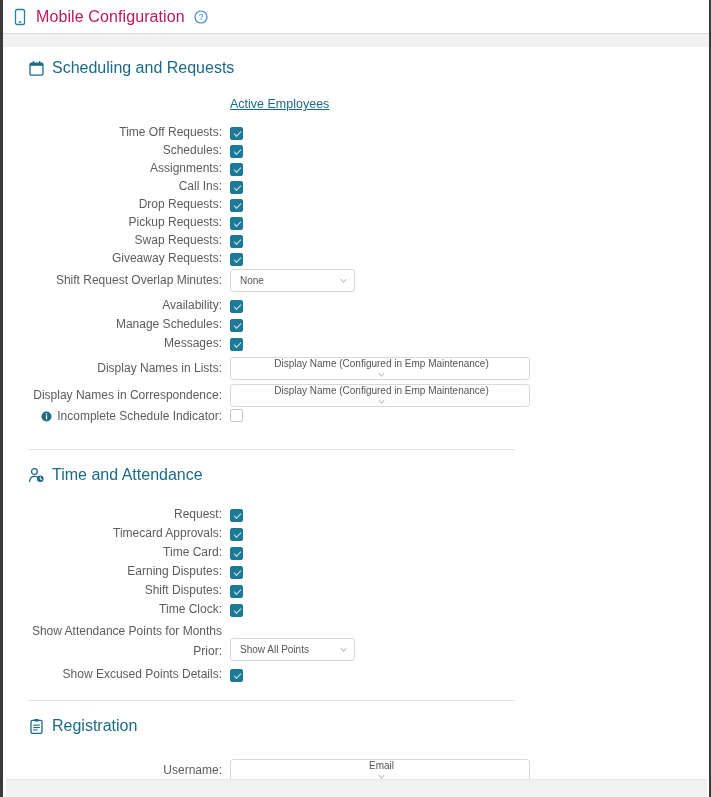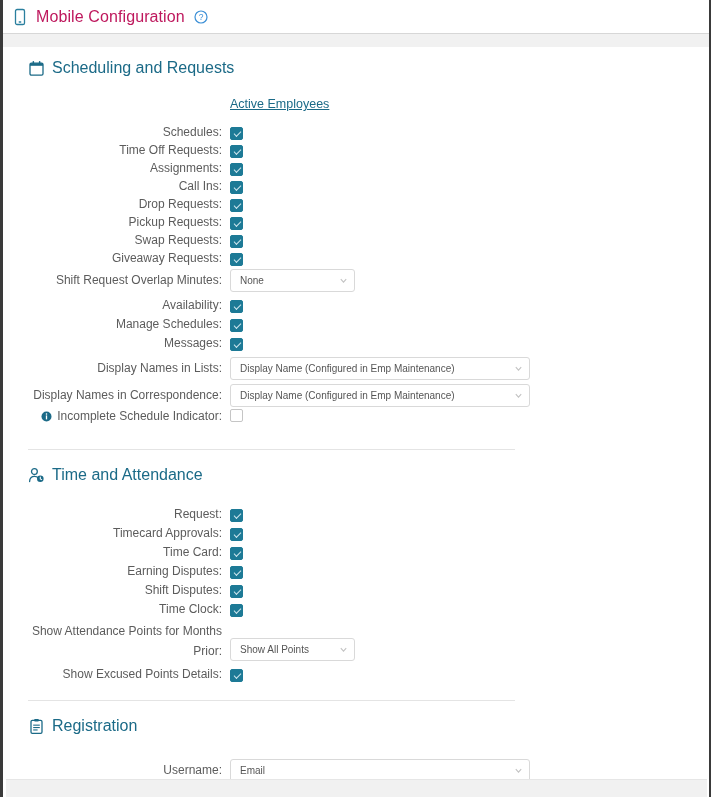--- a/index.html
+++ b/index.html
@@ -173,21 +173,21 @@
     font-size: 10px;
   }
   .select .val { flex: 1; white-space: nowrap; overflow: hidden; }
   .select .caret {
     width: 9px;
     height: 9px;
     flex: none;
     display: block;
   }
   .select.sm { width: 125px; }
-  .select.lg { width: 300px; }
+  .select.lg { width: 300px; flex-direction: column; }
   .textinput {
     width: 112px;
     height: 23px;
     border: 1px solid #d9d9d9;
     border-radius: 3px;
     background: #ffffff;
     display: flex;
     align-items: center;
     padding: 0 8px;
     box-sizing: border-box;
@@ -247,27 +247,27 @@
       <div class="fld">
         <span class="collink">Active Employees</span>
       </div>
     </div>
 
     <div style="height:11px"></div>
 
     <div class="rows">
 
       <div class="row" style="height:18px">
+        <div class="lbl">Time Off Requests:</div>
+        <div class="fld">
+            <span class="cb on"></span>
+          </div>
+      </div>
+      <div class="row" style="height:18px">
         <div class="lbl">Schedules:</div>
-        <div class="fld">
-            <span class="cb on"></span>
-          </div>
-      </div>
-      <div class="row" style="height:18px">
-        <div class="lbl">Time Off Requests:</div>
         <div class="fld">
             <span class="cb on"></span>
           </div>
       </div>
       <div class="row" style="height:18px">
         <div class="lbl">Assignments:</div>
         <div class="fld">
             <span class="cb on"></span>
           </div>
       </div>

